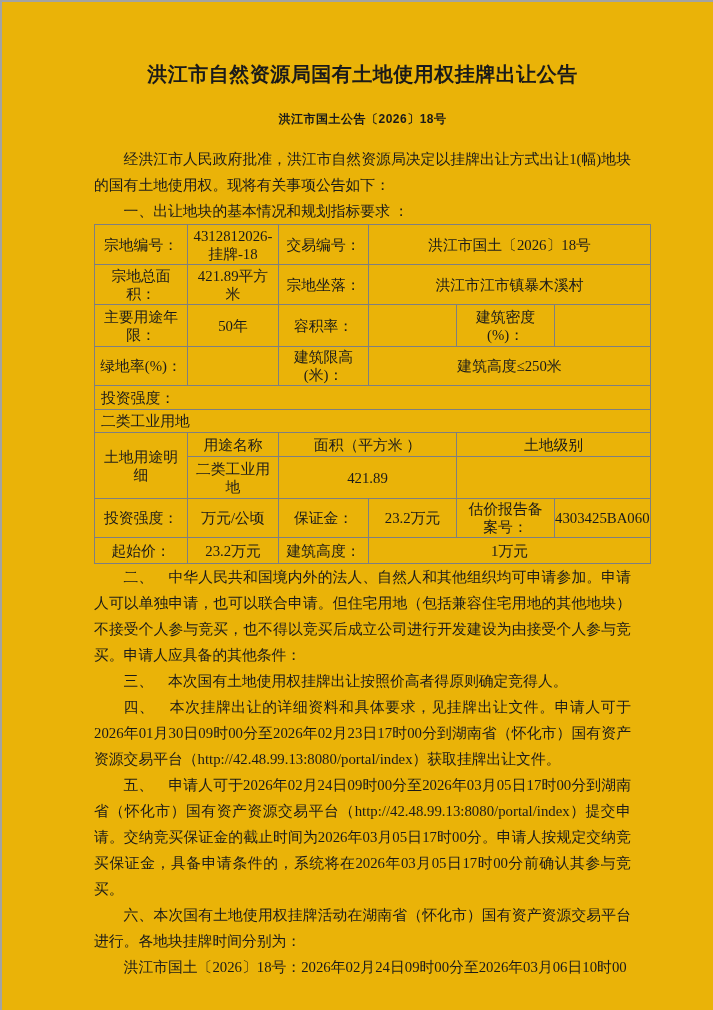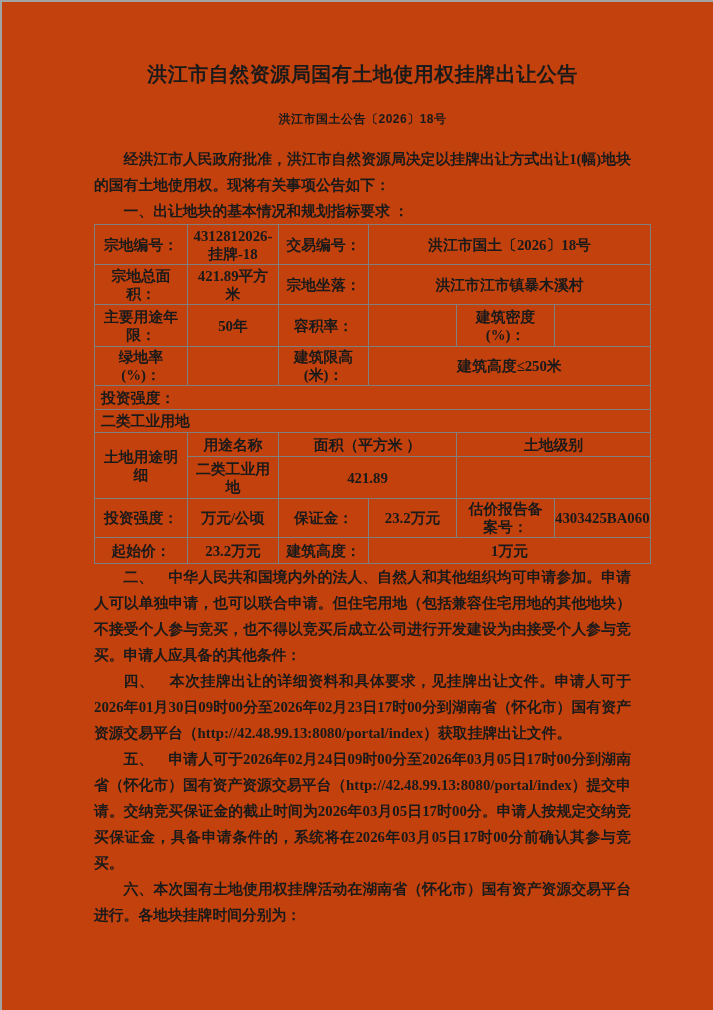--- a/index.html
+++ b/index.html
@@ -1,20 +1,20 @@
 <!DOCTYPE html>
 <html><head>
 <meta charset="utf-8">
 <style>
   html, body { margin: 0; padding: 0; background: #ffffff; }
   .page {
     position: relative;
     width: 713px;
     height: 1010px;
-    background: #c2410c;
+    background: #eab308;
     border-top: 2px solid #a3a3a3;
     border-left: 2px solid #a3a3a3;
     box-sizing: border-box;
     overflow: hidden;
     color: #1a1a1a;
     font-family: "Liberation Serif", "DejaVu Serif", serif;
   }
   .content {
     position: absolute;
     left: 92px;
@@ -37,21 +37,20 @@
     font-size: 12px;
     line-height: 22px;
     text-align: center;
     letter-spacing: 0.5px;
   }
   .body-text {
     margin-top: 16px;
     font-size: 14.8px;
     line-height: 26px;
     text-align: justify;
-    font-weight: bold;
   }
   .para {
     margin: 0;
     text-indent: 2em;
   }
   table.parcel {
     margin-top: 0;
     border-collapse: collapse;
     table-layout: fixed;
     width: 556px;
@@ -152,19 +151,21 @@
         <tr style="height:26px">
           <td>起始价：</td>
           <td>23.2万元</td>
           <td>建筑高度：</td>
           <td colspan="3">1万元</td>
         </tr>
       </tbody>
         </table>
 
       <p class="para">二、　中华人民共和国境内外的法人、自然人和其他组织均可申请参加。申请人可以单独申请，也可以联合申请。但住宅用地（包括兼容住宅用地的其他地块）不接受个人参与竞买，也不得以竞买后成立公司进行开发建设为由接受个人参与竞买。申请人应具备的其他条件：</p>
+      <p class="para">三、　本次国有土地使用权挂牌出让按照价高者得原则确定竞得人。</p>
       <p class="para">四、　本次挂牌出让的详细资料和具体要求，见挂牌出让文件。申请人可于2026年01月30日09时00分至2026年02月23日17时00分到湖南省（怀化市）国有资产资源交易平台（http://42.48.99.13:8080/portal/index）获取挂牌出让文件。</p>
       <p class="para">五、　申请人可于2026年02月24日09时00分至2026年03月05日17时00分到湖南省（怀化市）国有资产资源交易平台（http://42.48.99.13:8080/portal/index）提交申请。交纳竞买保证金的截止时间为2026年03月05日17时00分。申请人按规定交纳竞买保证金，具备申请条件的，系统将在2026年03月05日17时00分前确认其参与竞买。</p>
       <p class="para">六、本次国有土地使用权挂牌活动在湖南省（怀化市）国有资产资源交易平台进行。各地块挂牌时间分别为：</p>
+      <p class="para">洪江市国土〔2026〕18号：2026年02月24日09时00分至2026年03月06日10时00</p>
     </div>
 
   </div>
 </div>
 
 </body></html>

